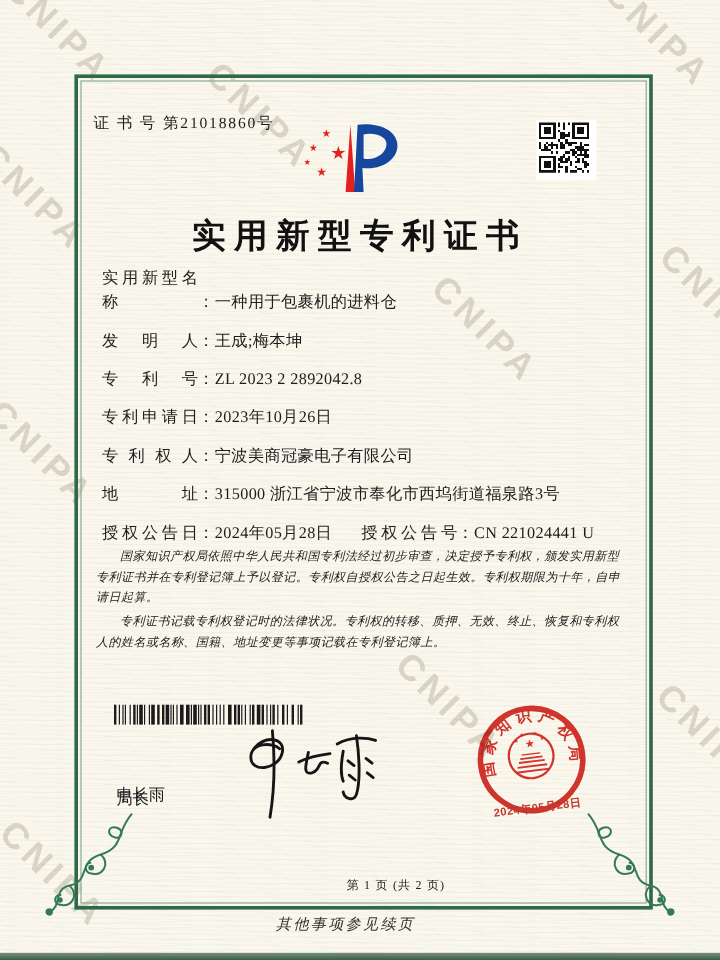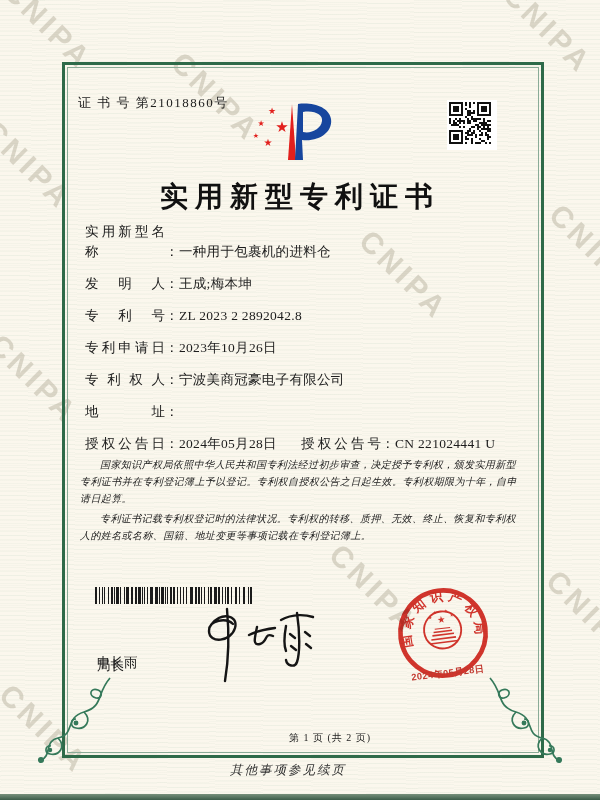--- a/index.html
+++ b/index.html
@@ -260,20 +260,21 @@
         <span class="fvalue">2023年10月26日</span>
     </div>
     <div class="frow">
       <span class="flabel">专利权人</span>
         <span class="fcolon">：</span>
         <span class="fvalue">宁波美商冠豪电子有限公司</span>
     </div>
     <div class="frow">
       <span class="flabel">地址</span>
         <span class="fcolon">：</span>
+        <span class="fvalue">315000 浙江省宁波市奉化市西坞街道福泉路3号</span>
     </div>
     <div class="frow">
       <span class="flabel">授权公告日</span>
         <span class="fcolon">：</span>
         <span class="fvalue narrow">2024年05月28日</span>
         <span class="flabel">授权公告号</span>
         <span class="fcolon">：</span>
         <span class="fvalue">CN 221024441 U</span>
     </div>
   </div>

